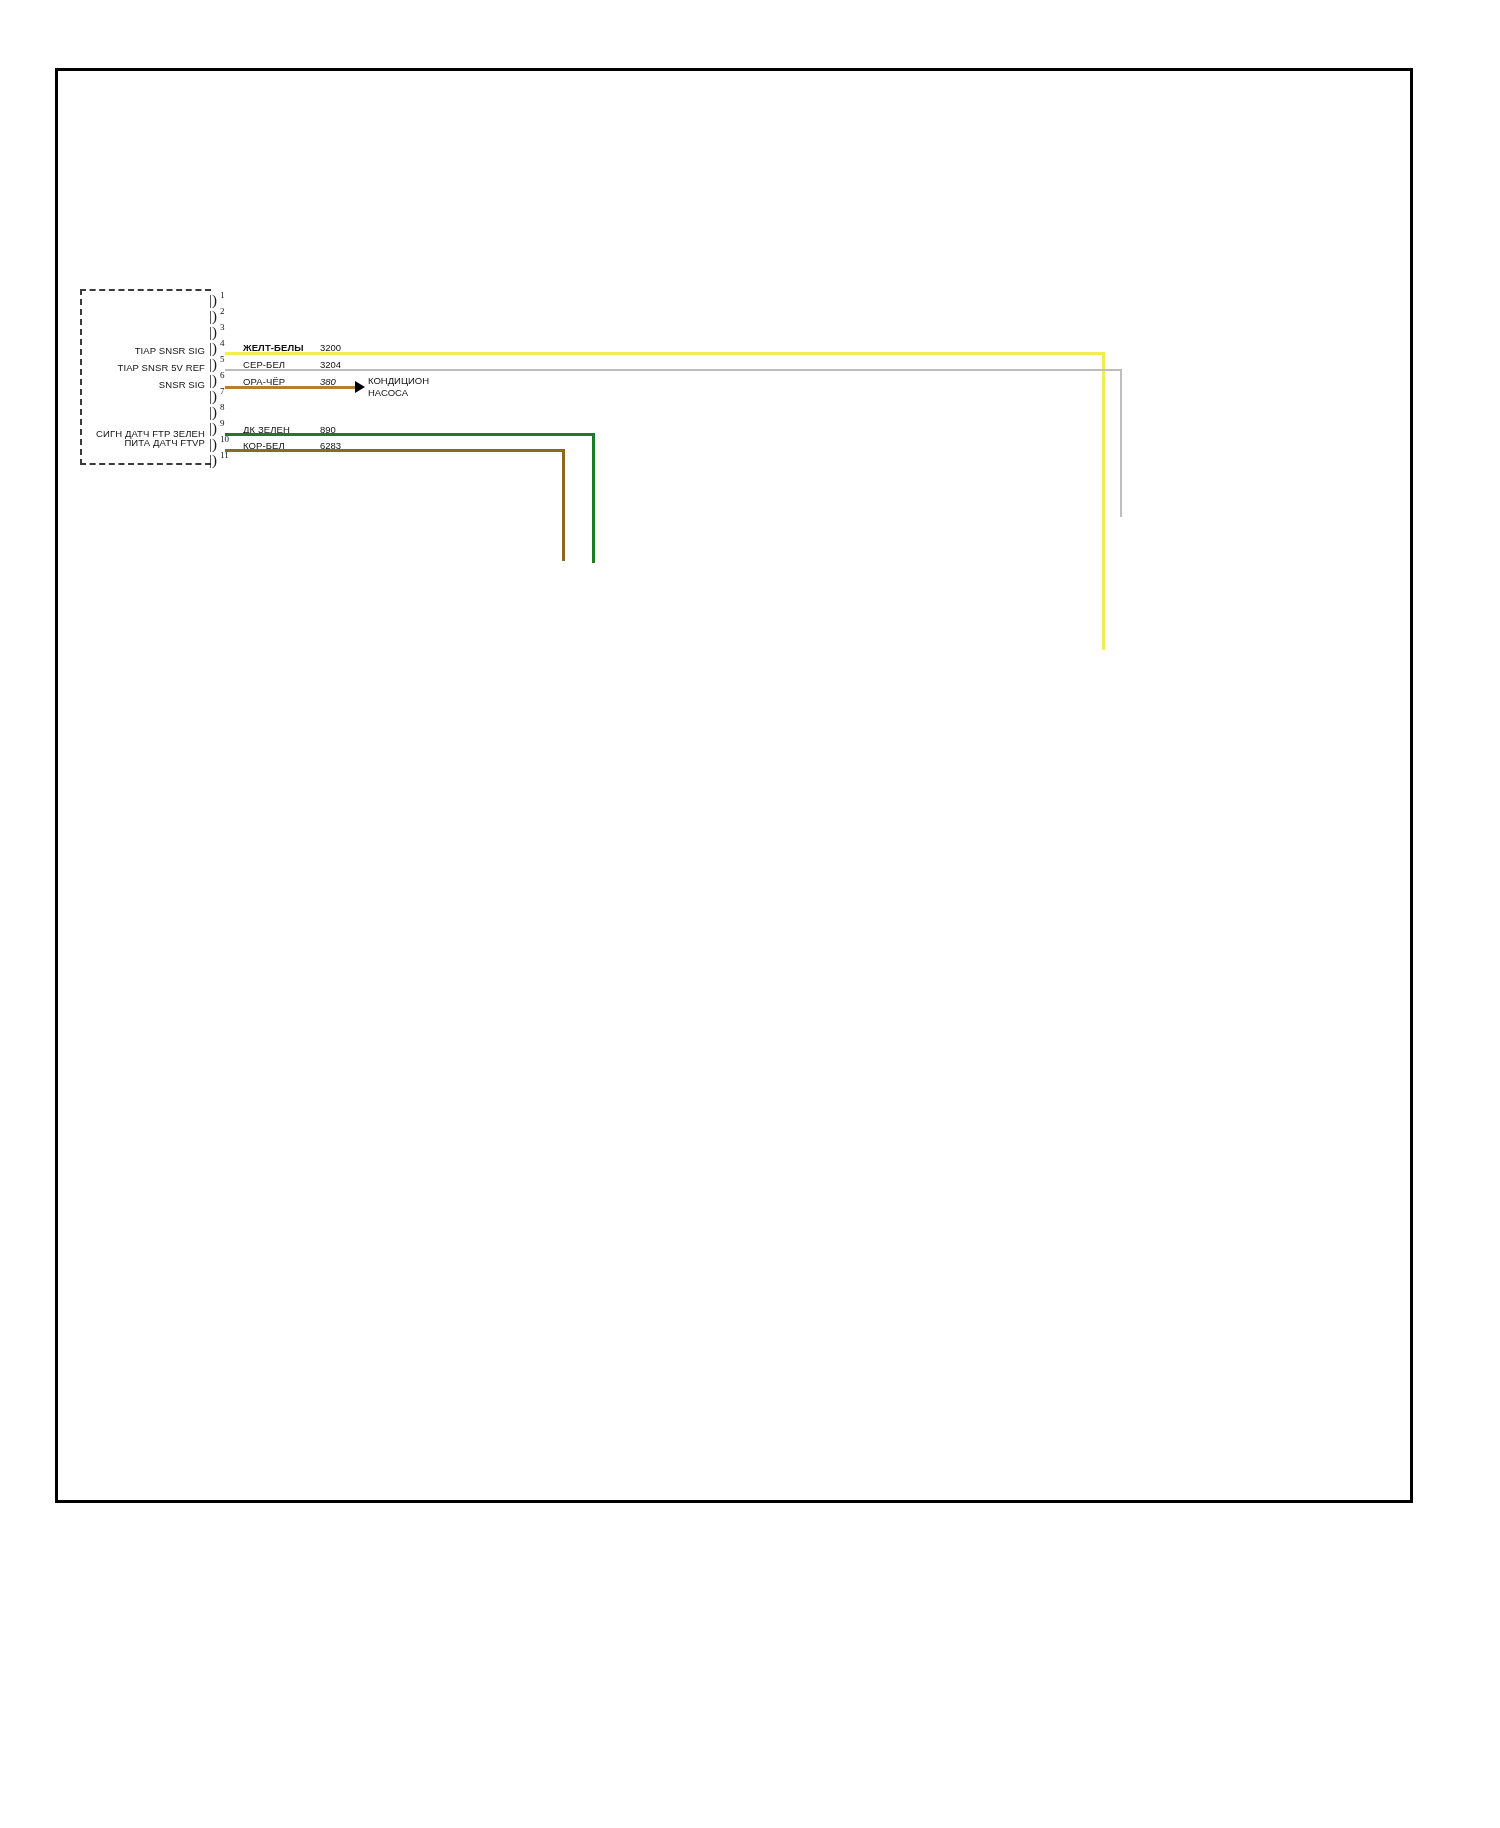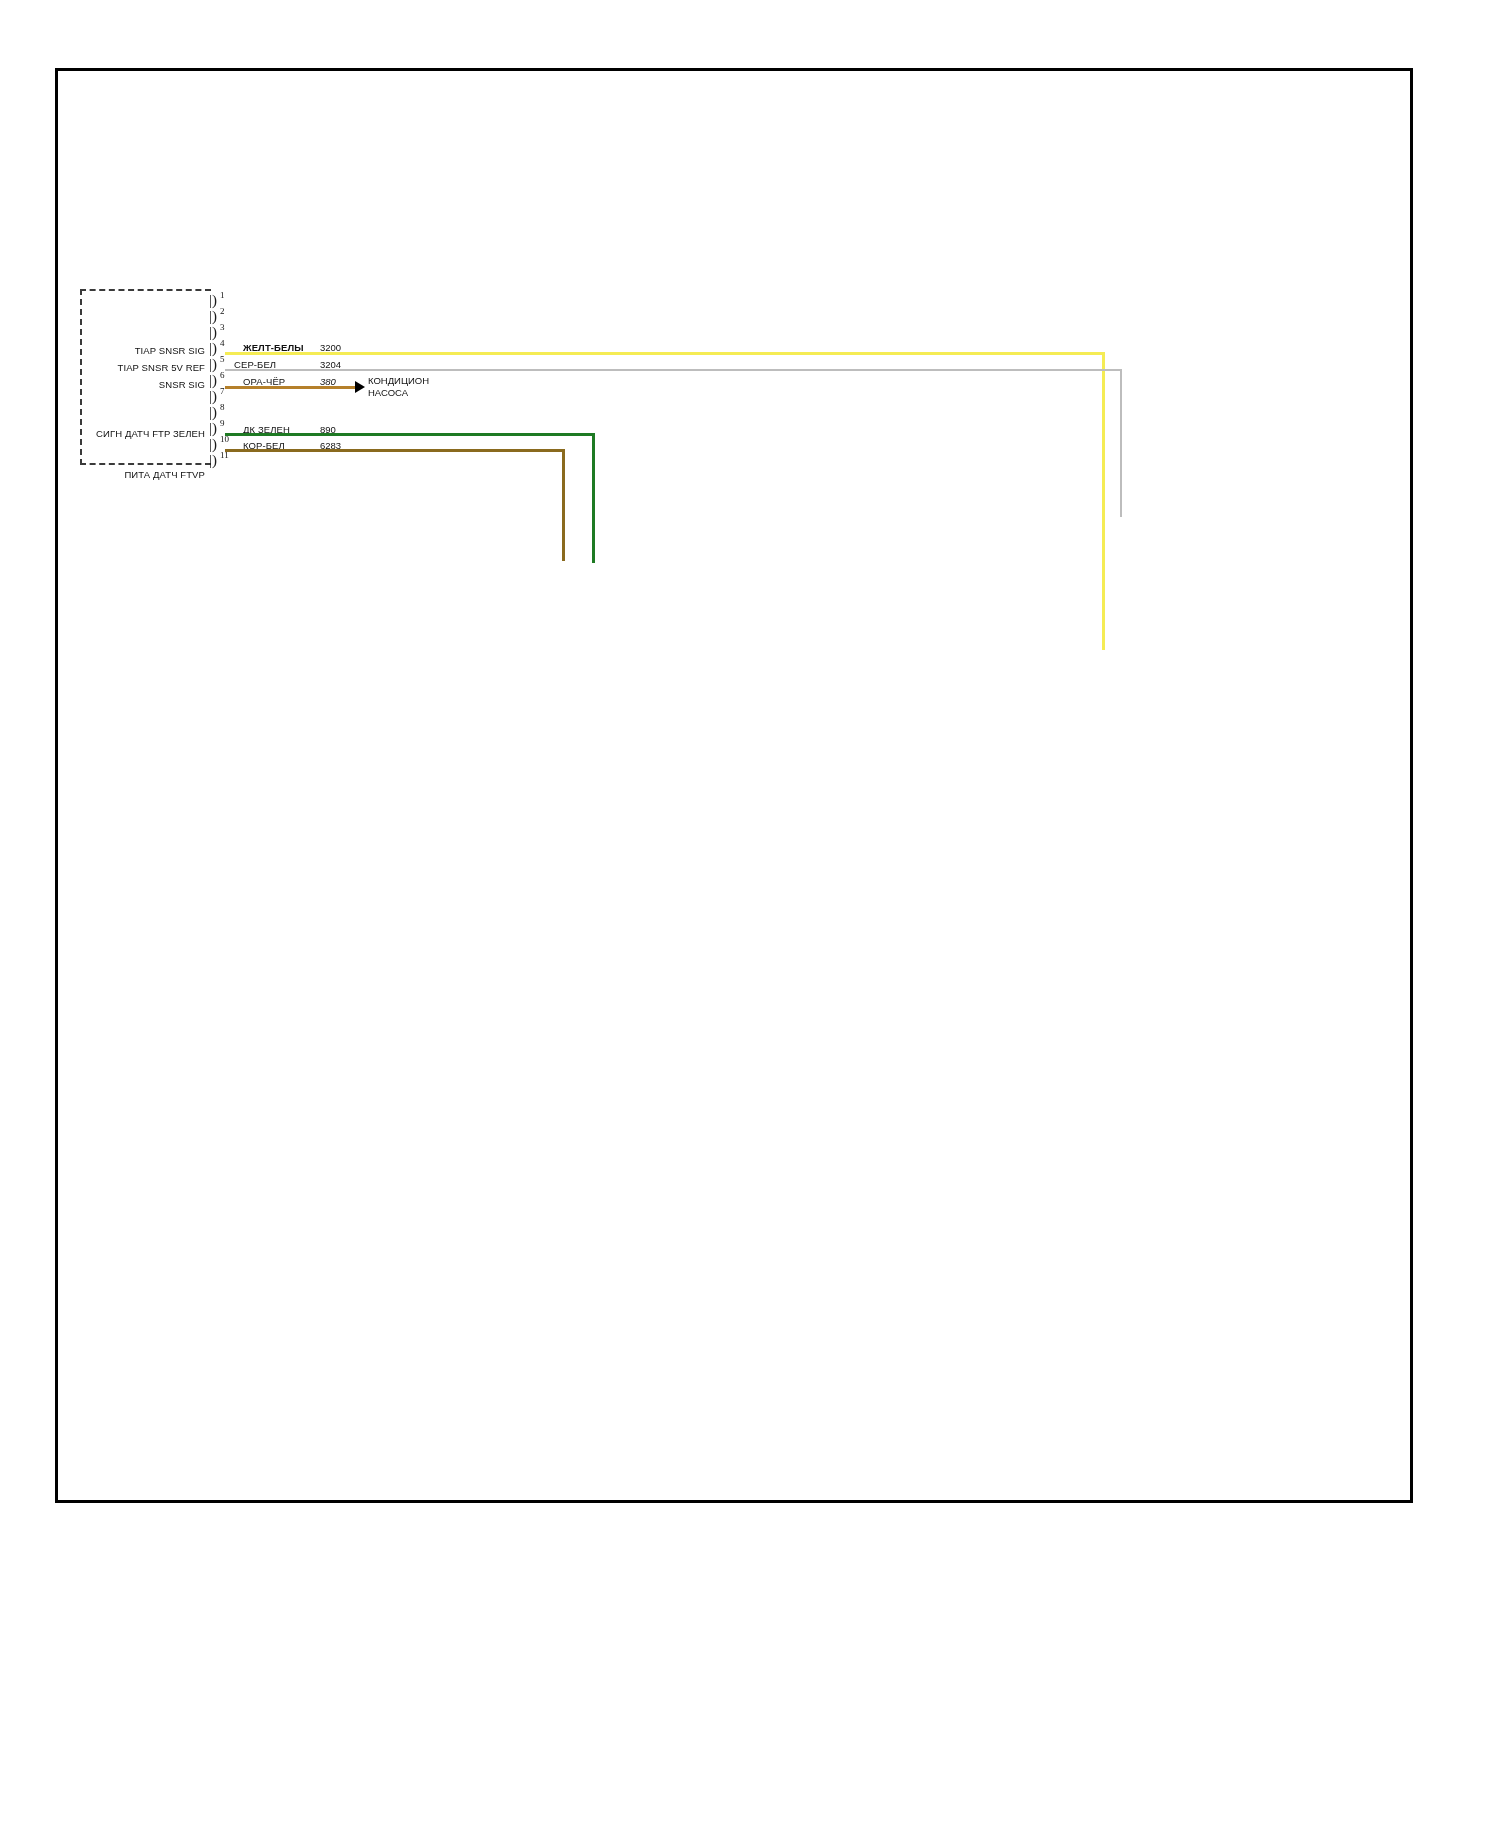--- a/index.html
+++ b/index.html
@@ -315,26 +315,26 @@
   <div class="pin-row" style="top:160px;">
       <span class="pin-bracket">|)</span>
       <span class="pin-num">11</span>
     </div>
 </div>
 
 <div class="term-name" style="left:60px; width:145px; top:345px;">TIAP SNSR SIG</div>
 <div class="term-name" style="left:60px; width:145px; top:362px;">TIAP SNSR 5V REF</div>
 <div class="term-name" style="left:60px; width:145px; top:379px;">SNSR SIG</div>
 <div class="term-name" style="left:50px; width:155px; top:428px;">СИГН ДАТЧ FTP ЗЕЛЕН</div>
-<div class="term-name" style="left:50px; width:155px; top:469px;">ПИТА ДАТЧ FTVP</div>
+<div class="term-name" style="left:50px; width:155px; top:437px;">ПИТА ДАТЧ FTVP</div>
 
 <div class="wire-color" style="left:243px; top:342px;font-weight:bold;">ЖЕЛТ-БЕЛЫ</div>
 <div class="wire-num" style="left:320px; top:342px;">3200</div>
 
-<div class="wire-color" style="left:234px; top:359px;">СЕР-БЕЛ</div>
+<div class="wire-color" style="left:243px; top:359px;">СЕР-БЕЛ</div>
 <div class="wire-num" style="left:320px; top:359px;">3204</div>
 
 <div class="wire-color" style="left:243px; top:376px;">ОРА-ЧЁР</div>
 <div class="wire-num" style="left:320px; top:376px;font-style:italic;">380</div>
 
 <div class="wire-color" style="left:243px; top:424px;">ДК ЗЕЛЕН</div>
 <div class="wire-num" style="left:320px; top:424px;">890</div>
 
 <div class="wire-color" style="left:243px; top:440px;">КОР-БЕЛ</div>
 <div class="wire-num" style="left:320px; top:440px;">6283</div>

